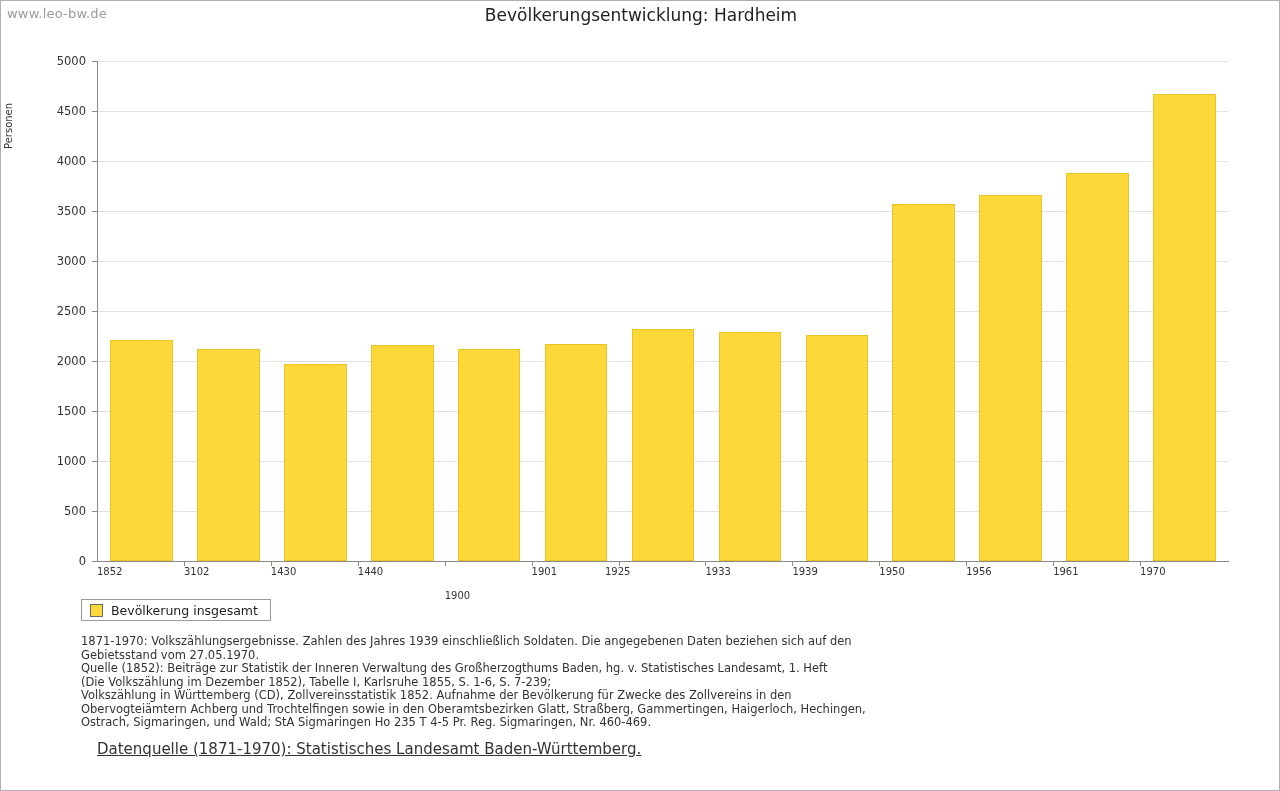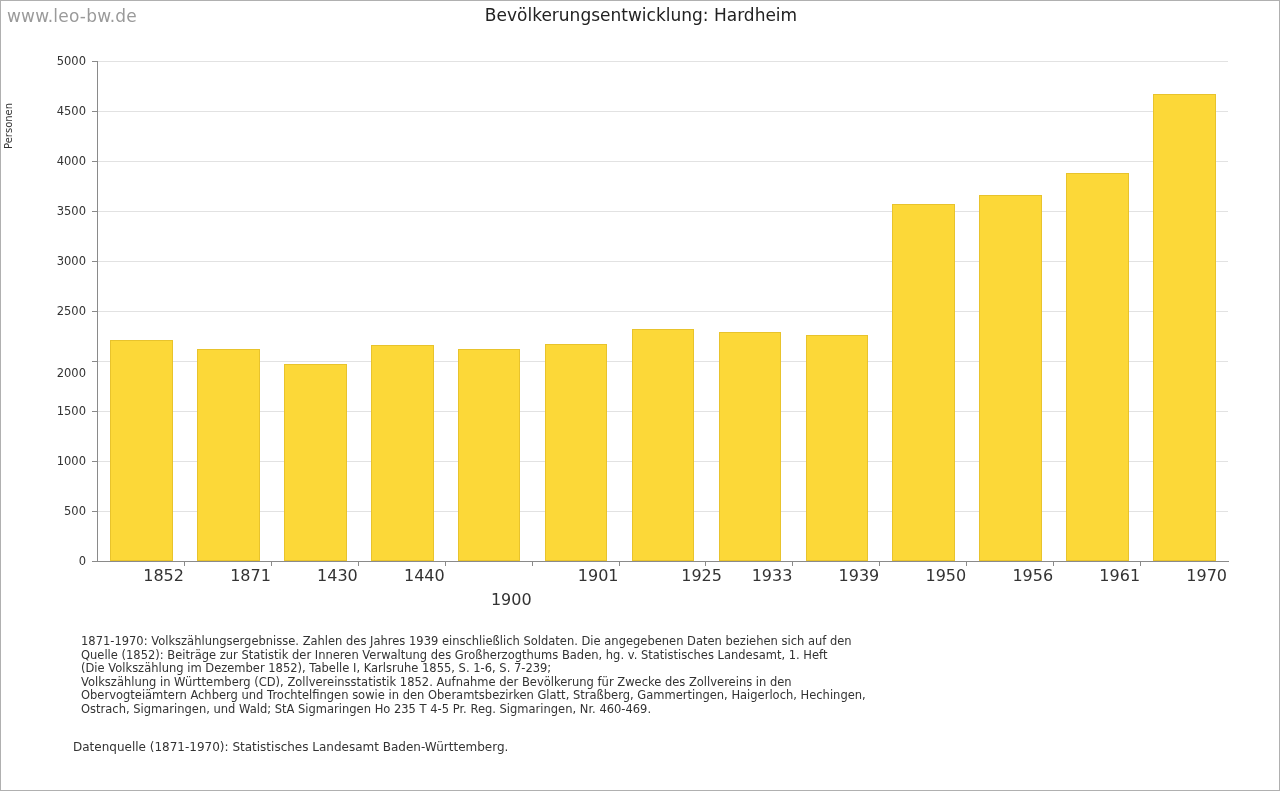--- a/index.html
+++ b/index.html
@@ -16,21 +16,21 @@
     height: 791px;
     background: #ffffff;
     border: 1px solid #b0b0b0;
     box-sizing: border-box;
     overflow: hidden;
   }
   #watermark {
     position: absolute;
     left: 6px;
     top: 5px;
-    font-size: 17px;
+    font-size: 13px;
     color: #9a9a9a;
     letter-spacing: 0.2px;
   }
   #chart-title {
     position: absolute;
     left: 0;
     top: 4px;
     width: 1280px;
     text-align: center;
     font-size: 17px;
@@ -98,23 +98,23 @@
   .bar {
     position: absolute;
     bottom: 0;
     background: #fcd838;
     border: 1px solid #e8c32c;
     box-sizing: border-box;
   }
   .xtick-label {
     position: absolute;
     top: 565px;
-    font-size: 16px;
-    color: #333333;
-    text-align: right;
+    font-size: 10px;
+    color: #333333;
+    text-align: left;
   }
   .xtick-mark {
     position: absolute;
     top: 560px;
     width: 1px;
     height: 5px;
     background: #8a8a8a;
   }
   
   #legend {
@@ -149,24 +149,25 @@
     width: 1120px;
     font-size: 11.5px;
     color: #333333;
     line-height: 13.5px;
   }
   #notes .note-line {
     white-space: pre-wrap;
   }
   #source-note {
     position: absolute;
-    left: 72px;
+    left: 96px;
     top: 739px;
-    font-size: 12px;
-    color: #333333;
+    font-size: 15px;
+    color: #333333;
+    text-decoration: underline;
   }
 </style>
 </head>
 <body>
 
 <div id="page">
 
   <div id="watermark">www.leo-bw.de</div>
 
   <div id="chart-title">Bevölkerungsentwicklung: Hardheim</div>
@@ -207,66 +208,71 @@
   <div id="axis-x"></div>
   <div id="ytick-container">
       <div class="ytick-label" style="top: 560px; right: 1193px;">0</div>
       <div class="ytick-mark" style="top: 560px; left: 91px;"></div>
       <div class="ytick-label" style="top: 510px; right: 1193px;">500</div>
       <div class="ytick-mark" style="top: 510px; left: 91px;"></div>
       <div class="ytick-label" style="top: 460px; right: 1193px;">1000</div>
       <div class="ytick-mark" style="top: 460px; left: 91px;"></div>
       <div class="ytick-label" style="top: 410px; right: 1193px;">1500</div>
       <div class="ytick-mark" style="top: 410px; left: 91px;"></div>
-      <div class="ytick-label" style="top: 360px; right: 1193px; margin-top: 12px;">2000</div>
+      <div class="ytick-label" style="top: 360px; right: 1193px;">2000</div>
       <div class="ytick-mark" style="top: 360px; left: 91px;"></div>
       <div class="ytick-label" style="top: 310px; right: 1193px;">2500</div>
       <div class="ytick-mark" style="top: 310px; left: 91px;"></div>
       <div class="ytick-label" style="top: 260px; right: 1193px;">3000</div>
       <div class="ytick-mark" style="top: 260px; left: 91px;"></div>
       <div class="ytick-label" style="top: 210px; right: 1193px;">3500</div>
       <div class="ytick-mark" style="top: 210px; left: 91px;"></div>
       <div class="ytick-label" style="top: 160px; right: 1193px;">4000</div>
       <div class="ytick-mark" style="top: 160px; left: 91px;"></div>
       <div class="ytick-label" style="top: 110px; right: 1193px;">4500</div>
       <div class="ytick-mark" style="top: 110px; left: 91px;"></div>
       <div class="ytick-label" style="top: 60px; right: 1193px;">5000</div>
       <div class="ytick-mark" style="top: 60px; left: 91px;"></div>
     </div>
   <div id="xtick-container">
       <div class="xtick-label" style="left: 96px; width: 86.9231px;">1852</div>
-      <div class="xtick-label" style="left: 182.923px; width: 86.9231px;">1871</div>
+      <div class="xtick-label" style="left: 182.923px; width: 86.9231px;">3102</div>
       <div class="xtick-mark" style="left: 182.923px;"></div>
       <div class="xtick-label" style="left: 269.846px; width: 86.9231px;">1430</div>
       <div class="xtick-mark" style="left: 269.846px;"></div>
       <div class="xtick-label" style="left: 356.769px; width: 86.9231px;">1440</div>
       <div class="xtick-mark" style="left: 356.769px;"></div>
       <div class="xtick-label" style="left: 443.692px; width: 86.9231px; margin-top: 24px;">1900</div>
       <div class="xtick-mark" style="left: 443.692px;"></div>
       <div class="xtick-label" style="left: 530.615px; width: 86.9231px;">1901</div>
       <div class="xtick-mark" style="left: 530.615px;"></div>
-      <div class="xtick-label" style="left: 634px; width: 86.9231px;">1925</div>
+      <div class="xtick-label" style="left: 604px; width: 86.9231px;">1925</div>
       <div class="xtick-mark" style="left: 617.538px;"></div>
       <div class="xtick-label" style="left: 704.462px; width: 86.9231px;">1933</div>
       <div class="xtick-mark" style="left: 704.462px;"></div>
       <div class="xtick-label" style="left: 791.385px; width: 86.9231px;">1939</div>
       <div class="xtick-mark" style="left: 791.385px;"></div>
       <div class="xtick-label" style="left: 878.308px; width: 86.9231px;">1950</div>
       <div class="xtick-mark" style="left: 878.308px;"></div>
       <div class="xtick-label" style="left: 965.231px; width: 86.9231px;">1956</div>
       <div class="xtick-mark" style="left: 965.231px;"></div>
       <div class="xtick-label" style="left: 1052.15px; width: 86.9231px;">1961</div>
       <div class="xtick-mark" style="left: 1052.15px;"></div>
       <div class="xtick-label" style="left: 1139.08px; width: 86.9231px;">1970</div>
       <div class="xtick-mark" style="left: 1139.08px;"></div>
     </div>
 
+  <div id="legend">
+    <span id="legend-swatch" style="background: rgb(252, 216, 56);"></span>
+    <span id="legend-label">Bevölkerung insgesamt</span>
+  </div>
 
   <div id="notes">
       <div class="note-line">1871-1970: Volkszählungsergebnisse. Zahlen des Jahres 1939 einschließlich Soldaten. Die angegebenen Daten beziehen sich auf den</div>
+      <div class="note-line">Gebietsstand vom 27.05.1970.</div>
       <div class="note-line">Quelle (1852): Beiträge zur Statistik der Inneren Verwaltung des Großherzogthums Baden, hg. v. Statistisches Landesamt, 1. Heft</div>
       <div class="note-line">(Die Volkszählung im Dezember 1852), Tabelle I, Karlsruhe 1855, S. 1-6, S. 7-239;</div>
       <div class="note-line">Volkszählung in Württemberg (CD), Zollvereinsstatistik 1852. Aufnahme der Bevölkerung für Zwecke des Zollvereins in den</div>
       <div class="note-line">Obervogteiämtern Achberg und Trochtelfingen sowie in den Oberamtsbezirken Glatt, Straßberg, Gammertingen, Haigerloch, Hechingen,</div>
       <div class="note-line">Ostrach, Sigmaringen, und Wald; StA Sigmaringen Ho 235 T 4-5 Pr. Reg. Sigmaringen, Nr. 460-469.</div>
     </div>
 
   <div id="source-note">Datenquelle (1871-1970): Statistisches Landesamt Baden-Württemberg.</div>
 
 </div>

